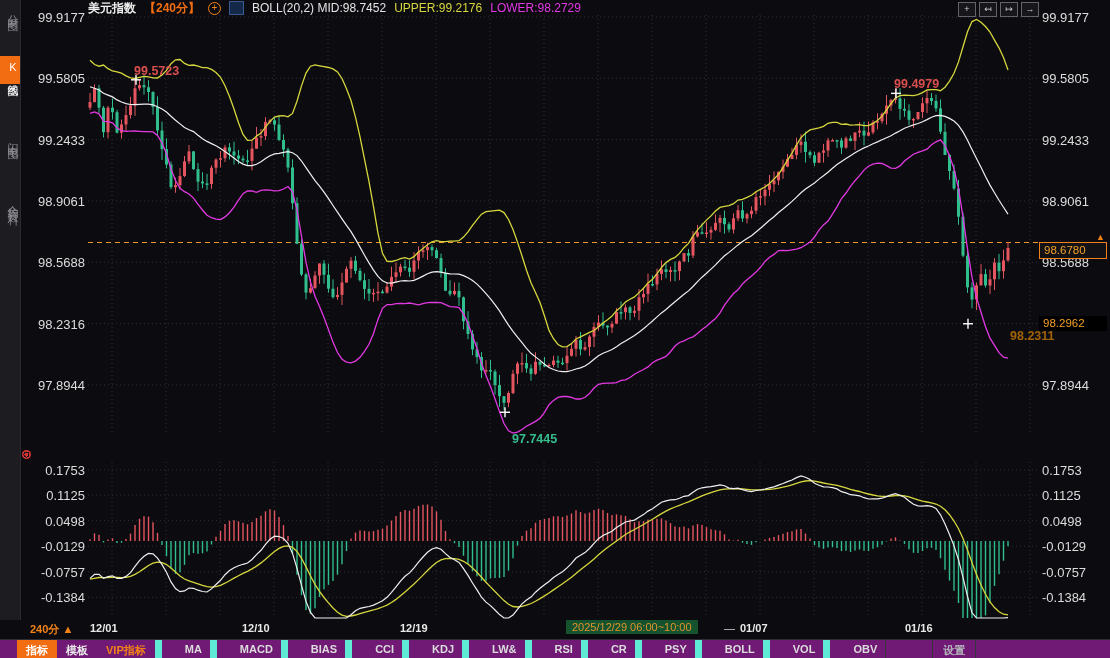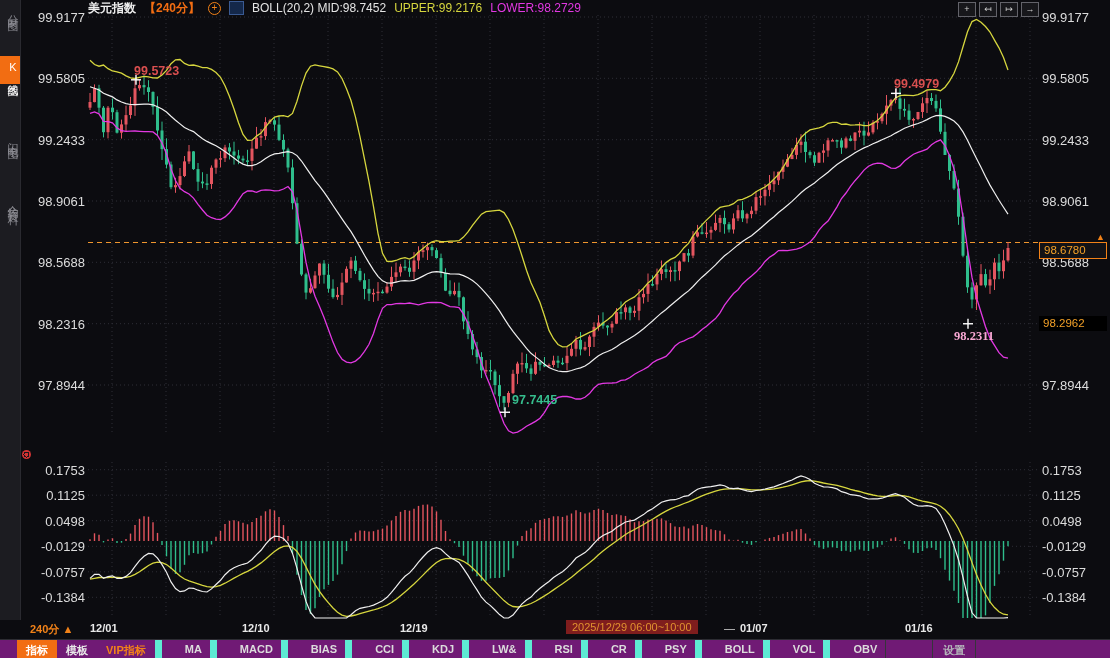--- a/index.html
+++ b/index.html
@@ -36,21 +36,21 @@
   .ann{position:absolute;font-size:12.5px;font-weight:bold;white-space:nowrap;}
   
   #badge-last{position:absolute;left:1039px;top:242px;width:62px;height:15px;border:1px solid #f28218;
      background:#121216;color:#f2a028;font-size:11.5px;line-height:15px;padding-left:4px;}
   #badge-arrow{position:absolute;left:1096px;top:232px;color:#f28218;font-size:9px;}
   #badge-sec{position:absolute;left:1039px;top:316px;width:64px;height:15px;background:#000;
      color:#f2a028;font-size:11.5px;line-height:15px;padding-left:4px;}
   
   #ta-period{position:absolute;left:30px;top:622px;font-size:11px;font-weight:bold;color:#f28218;cursor:pointer;}
   .ta-tick{position:absolute;top:622px;font-size:11px;font-weight:bold;color:#e8e8e8;}
-  #ta-tooltip{position:absolute;left:566px;top:620px;background:#7f1d1d;color:#e0922f;font-size:11px;
+  #ta-tooltip{position:absolute;left:566px;top:620px;background:#14532d;color:#e0922f;font-size:11px;
      padding:1px 6px;white-space:nowrap;text-align:right;}
   #ta-dash{position:absolute;left:724px;top:622px;color:#d8d8d8;font-size:11px;}
   
   #toolbar{position:absolute;left:0;top:639px;width:1110px;height:19px;background:#701a75;
      border-top:1px solid #2d2d33;display:flex;align-items:stretch;}
   #toolbar .lead{width:17px;}
   .tb{font-size:11px;font-weight:bold;color:#e8e8e8;padding:3px 9px 0 9px;cursor:pointer;white-space:nowrap;}
   .tb.selected{background:#f26d12;color:#fff;}
   .tb.vip{color:#f28218;}
   .tb.ind{font-family:Liberation Sans, sans-serif;color:#dcdcdc;border-left:7px solid #5eead4;padding:3px 8px 0 23px;}
@@ -800,22 +800,22 @@
       <div class="axlbl" style="top: 488.212px;">0.1125</div>
       <div class="axlbl" style="top: 513.731px;">0.0498</div>
       <div class="axlbl" style="top: 539.25px;">-0.0129</div>
       <div class="axlbl" style="top: 564.81px;">-0.0757</div>
       <div class="axlbl" style="top: 590.329px;">-0.1384</div>
     </div>
 
   <div id="annotations">
       <div class="ann" style="left: 134px; top: 63.8214px; color: rgb(217, 79, 79);">99.5723</div>
       <div class="ann" style="left: 894px; top: 77.3532px; color: rgb(217, 79, 79);">99.4979</div>
-      <div class="ann" style="left: 954px; top: 328.759px; color: #f9a8d4; font-family: Liberation Serif, serif;">98.2311</div>
-      <div class="ann" style="left: 512px; top: 393px; color: rgb(54, 189, 141);">97.7445</div>
+      <div class="ann" style="left: 1010px; top: 328.759px; color: #a16207;">98.2311</div>
+      <div class="ann" style="left: 512px; top: 432px; color: rgb(54, 189, 141);">97.7445</div>
     </div>
 
   <div id="badge-last">98.6780</div>
   <div id="badge-arrow">▲</div>
   <div id="badge-sec">98.2962</div>
 
   <div id="ta-period">240分 ▲</div>
   <div id="ta-ticks">
       <div class="ta-tick" style="left: 90px;">12/01</div>
       <div class="ta-tick" style="left: 242px;">12/10</div>

